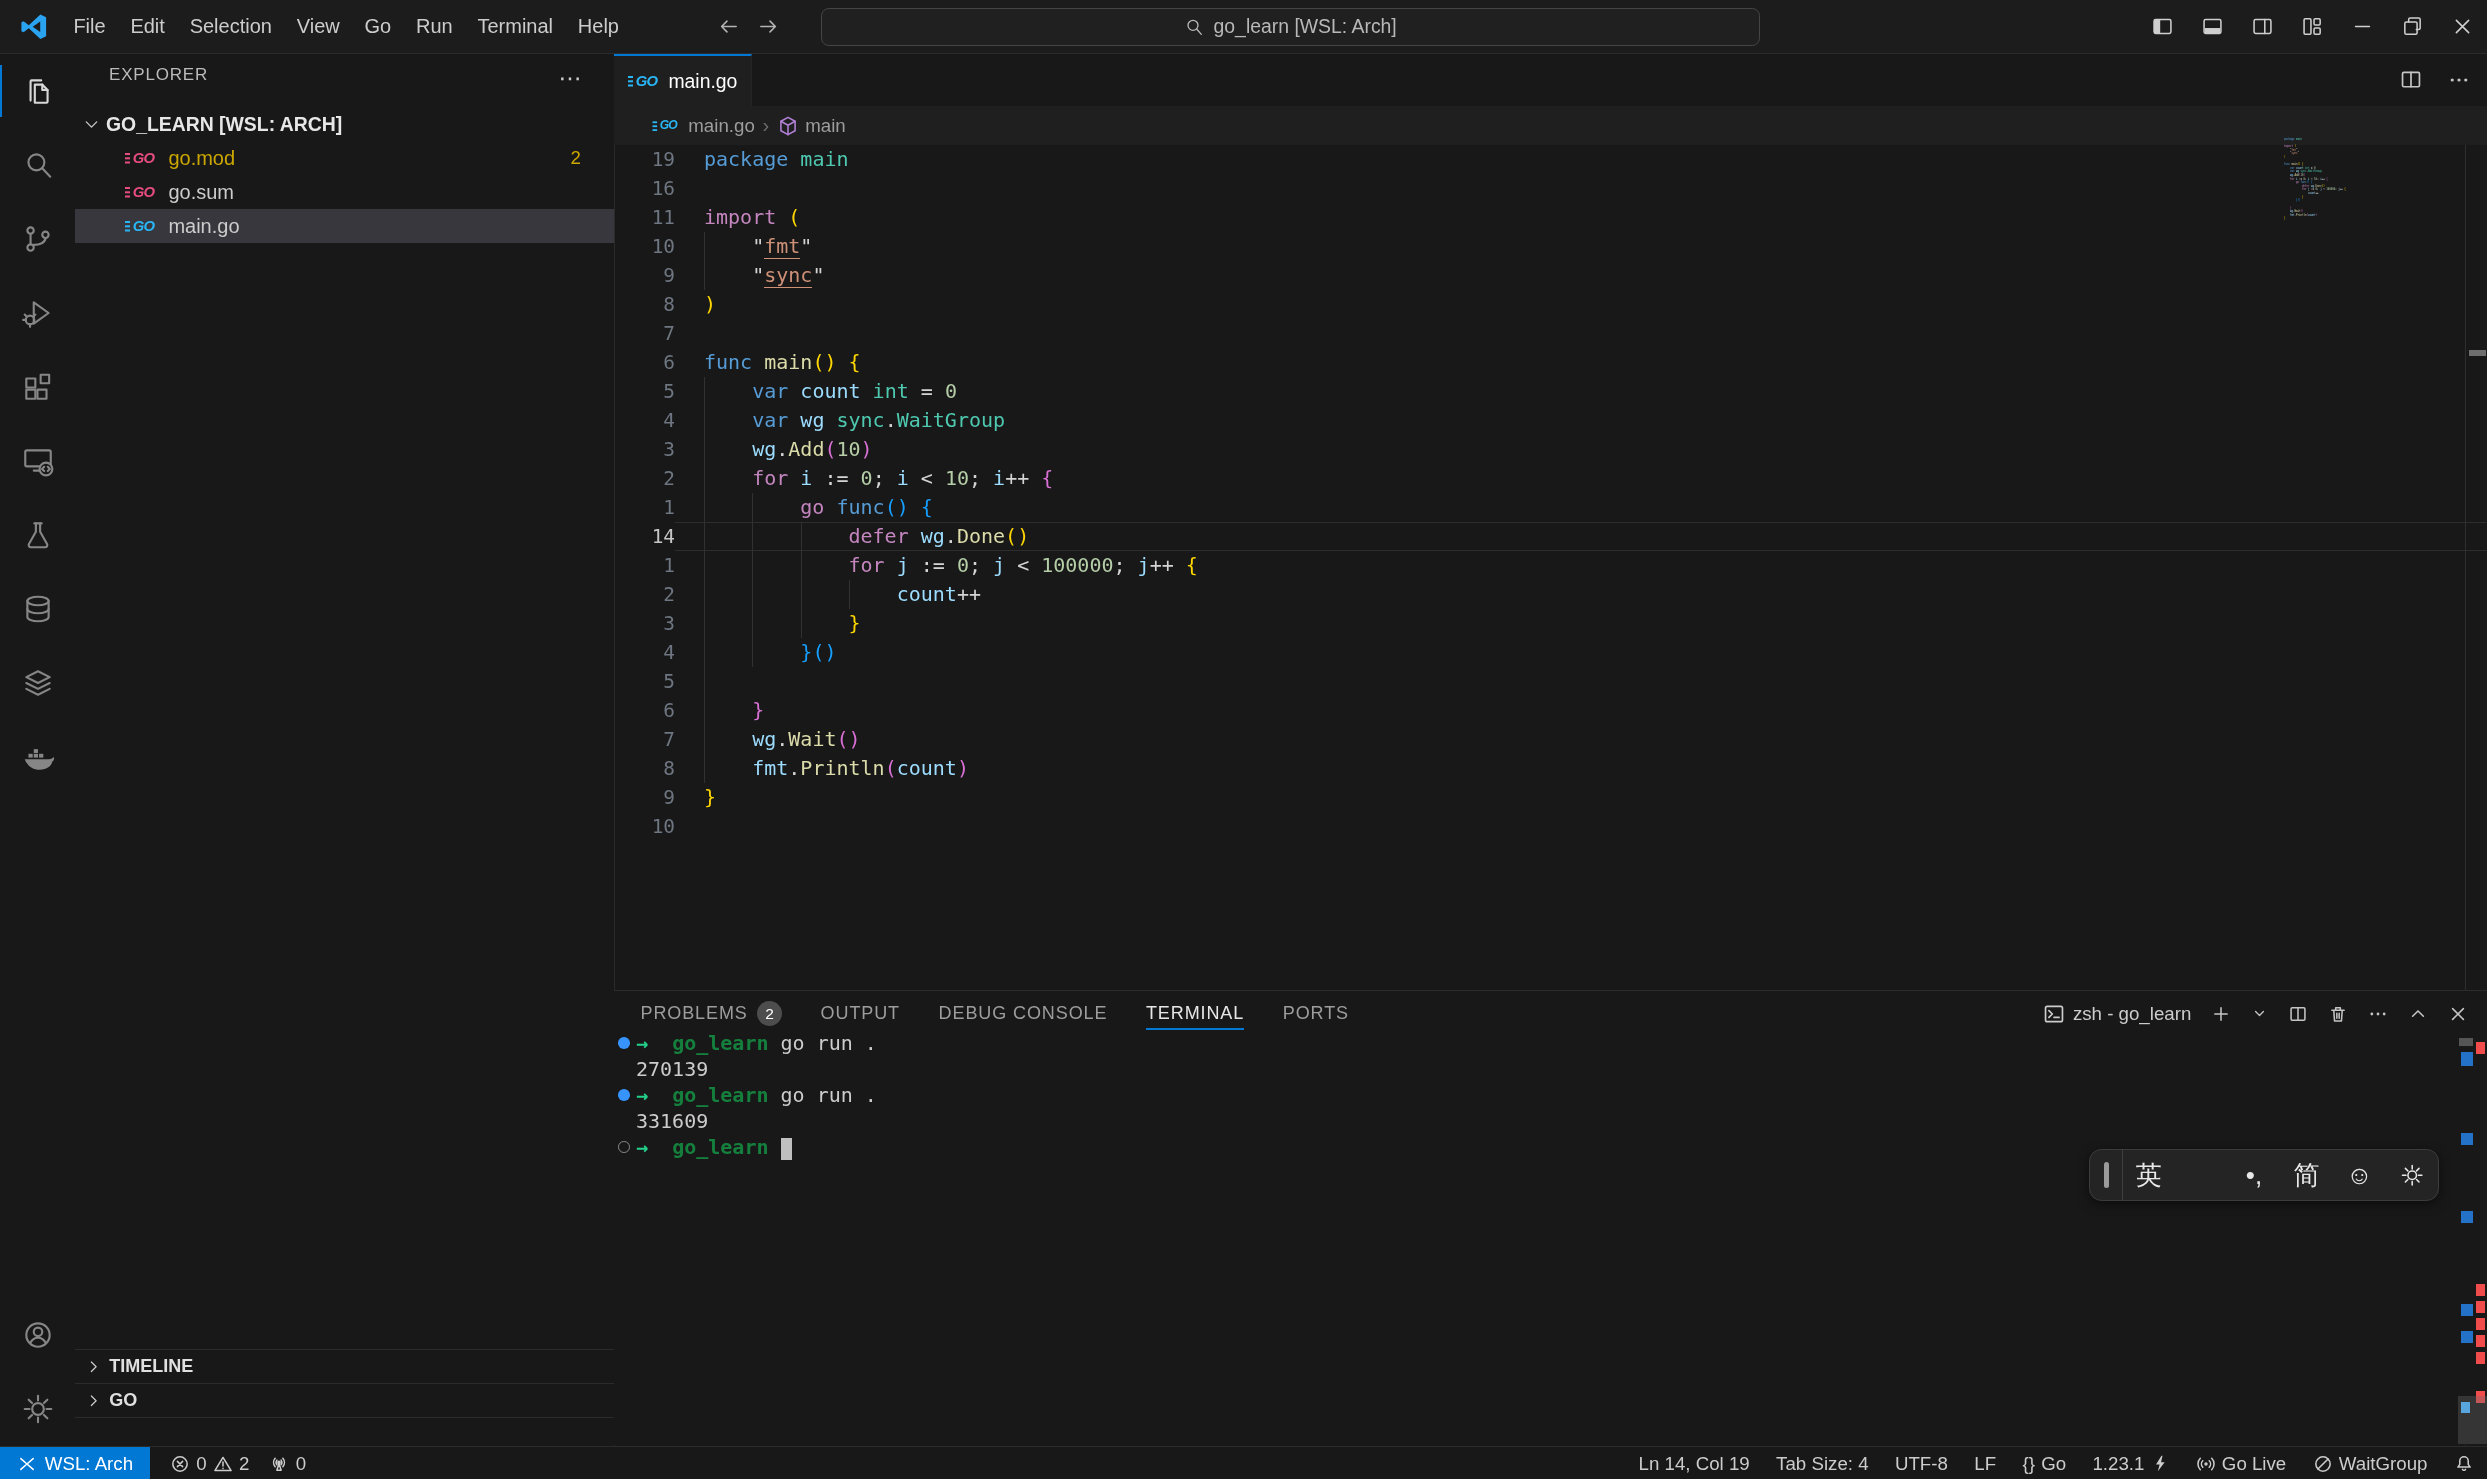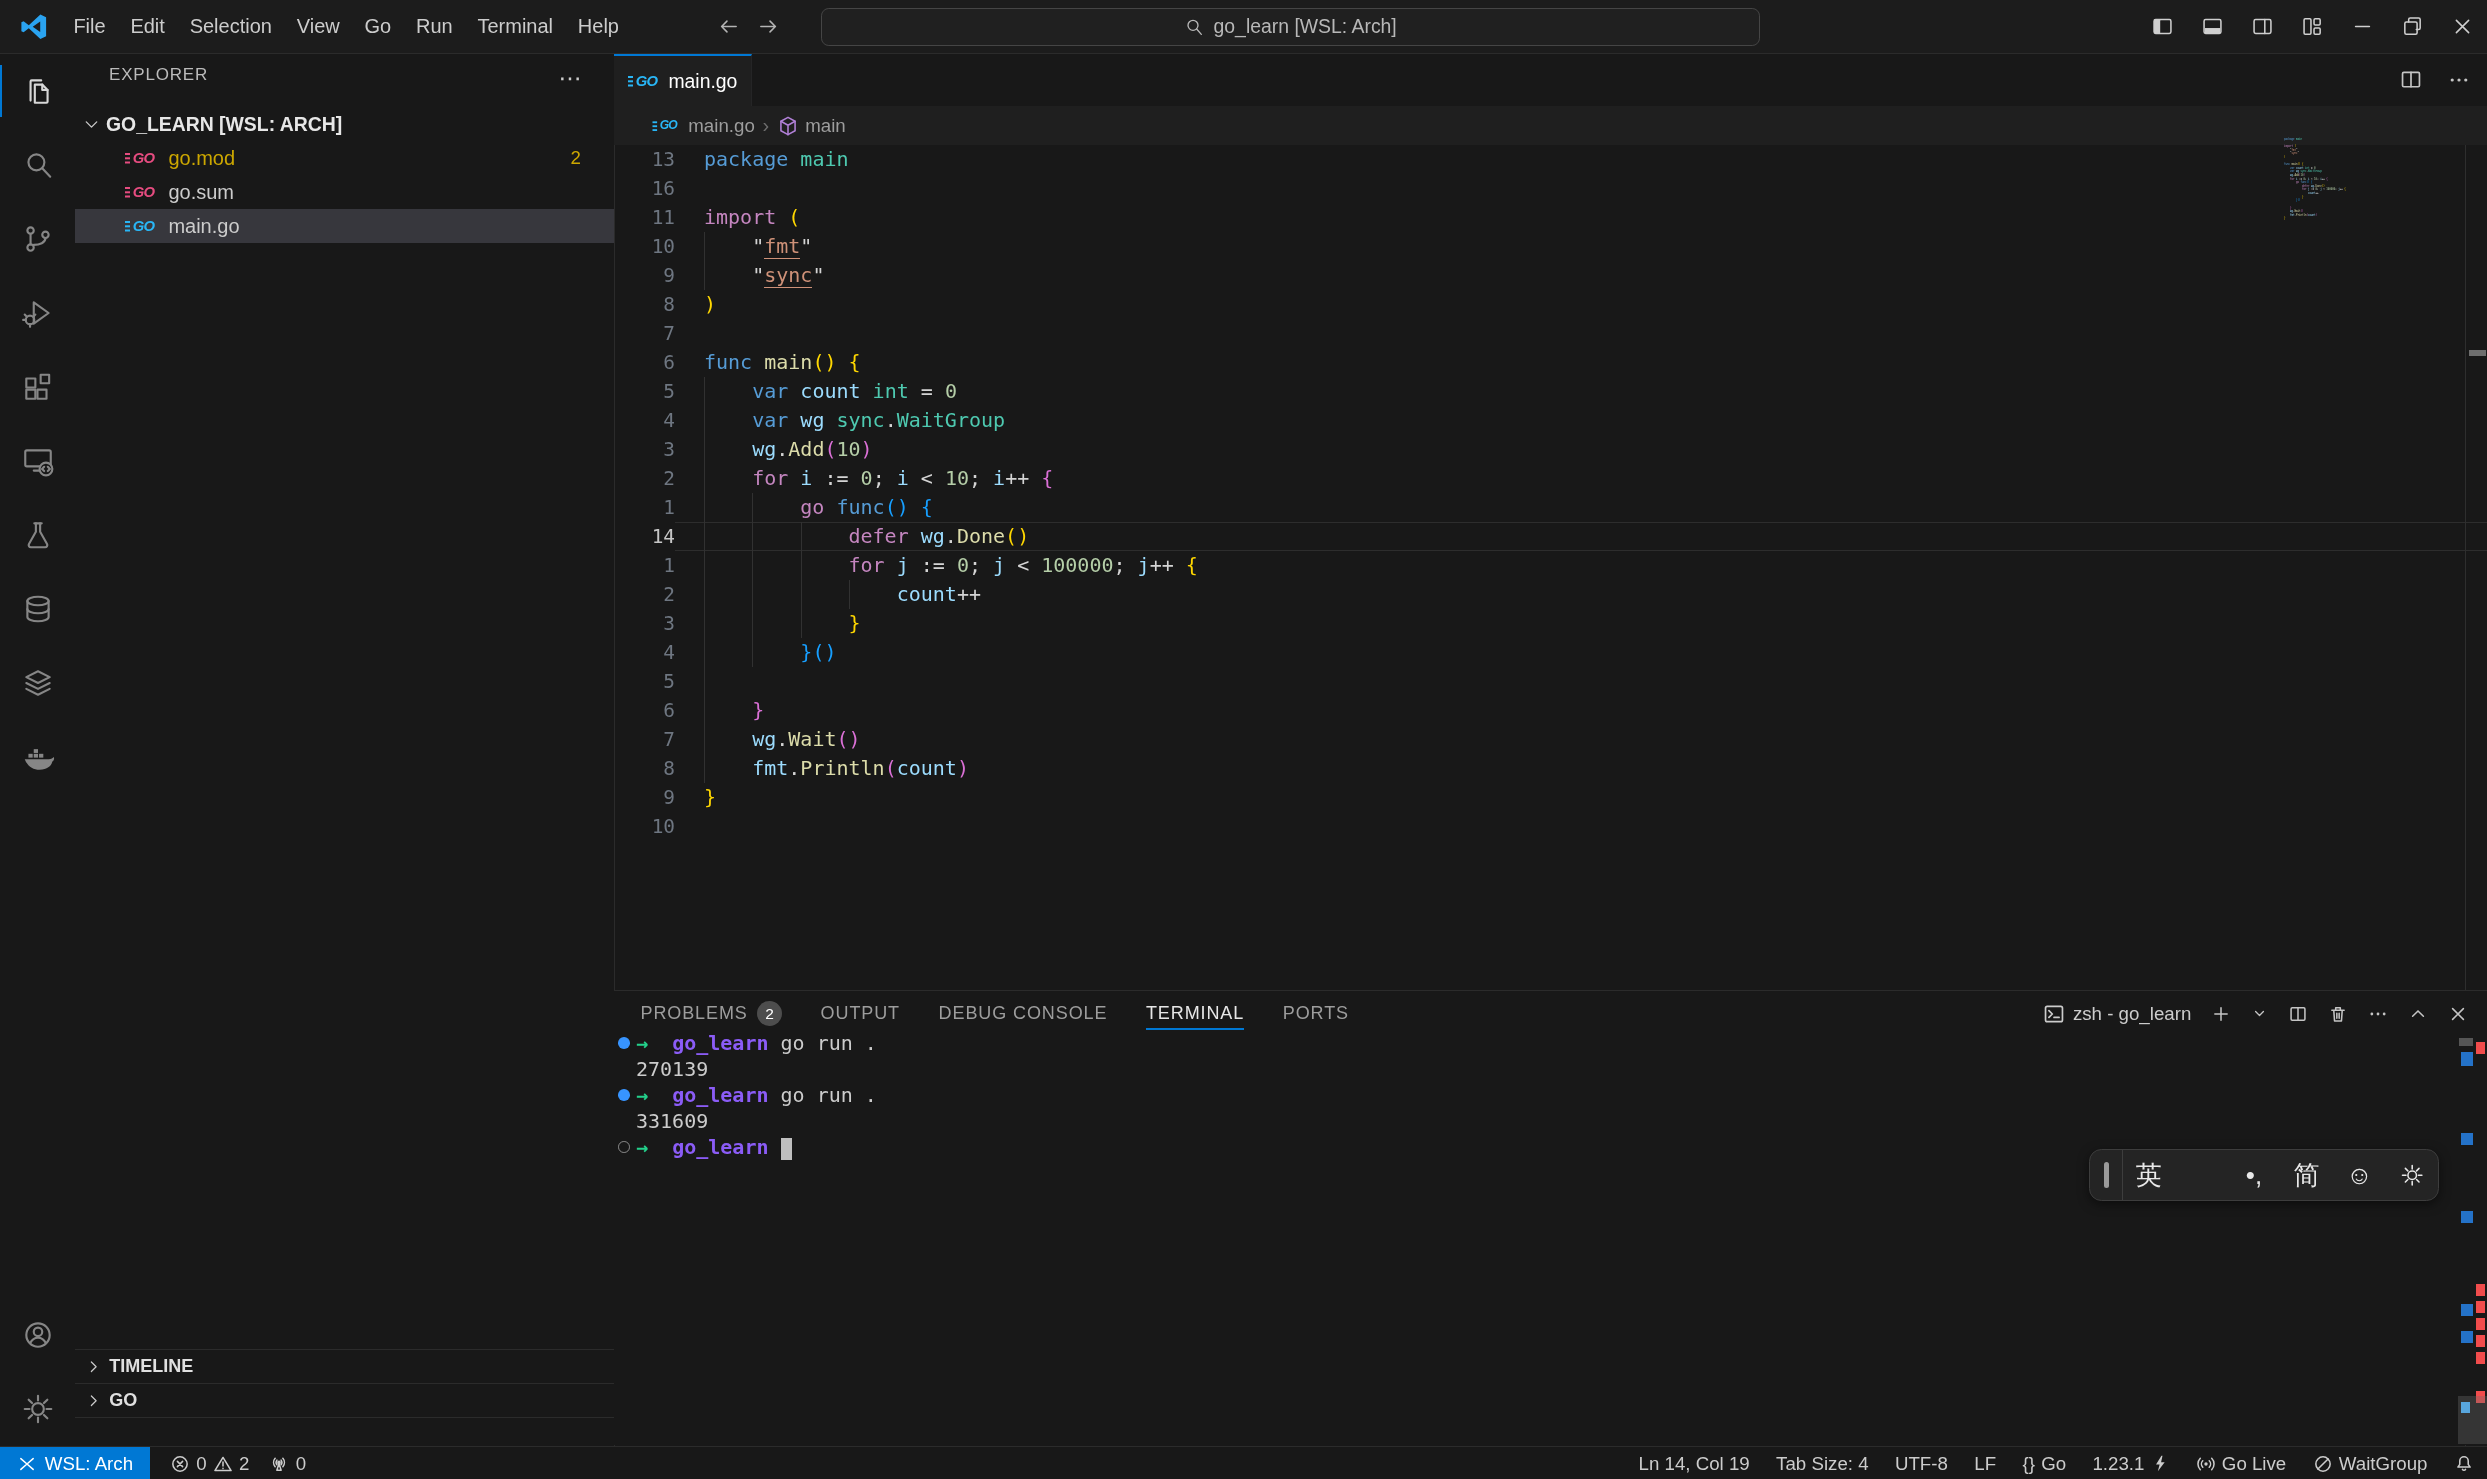--- a/index.html
+++ b/index.html
@@ -84,21 +84,21 @@
   .ptab.active::after{content:"";position:absolute;left:7.8px;right:7.8px;bottom:6.2px;height:2.3px;background:#0078d4;}
   .pbadge{min-width:25px;height:25px;border-radius:12.4px;background:#4d4d4d;color:#ffffff;font-size:15.5px;
           display:flex;align-items:center;justify-content:center;letter-spacing:0;}
   #phead-right{position:absolute;right:18.7px;top:0;height:45px;display:flex;align-items:center;gap:20px;color:#c5c5c5;}
   #pterm-title{display:flex;align-items:center;gap:7.8px;font-size:18.7px;color:#cccccc;}
   #terminal{position:absolute;left:0;top:39px;width:1850px;}
   .tline{position:relative;height:26px;line-height:26px;font-family:"DejaVu Sans Mono",monospace;font-size:20px;color:#cccccc;padding-left:22px;white-space:pre;}
   .deco{position:absolute;left:3.9px;top:7px;width:11.7px;height:11.7px;border-radius:50%;background:#3794ff;box-sizing:border-box;}
   .deco.empty{background:transparent;border:1.6px solid #8a8a8a;}
   .tarrow{color:#23d18b;font-weight:bold;}
-  .tdir{color:#8b5cf6;font-weight:bold;}
+  .tdir{color:#15803d;font-weight:bold;}
   .tcursor{display:inline-block;width:11.7px;height:22px;background:#bfbfbf;vertical-align:middle;}
 
   
   #ime{left:2089px;top:1149px;width:348px;height:50px;background:#242424;border:0.8px solid #3d3d3d;border-radius:12.4px;
        display:flex;align-items:center;color:#e8e8e8;box-shadow:0 3.1px 11px rgba(0,0,0,.5);}
   #ime-handle{width:5.4px;height:26.4px;border-radius:3.1px;background:#9a9a9a;margin:0 12.4px 0 14px;}
   #ime-sep{width:0.8px;height:50px;background:#3d3d3d;}
   .ime-btn{flex:1;display:flex;align-items:center;justify-content:center;font-size:26px;}
 
   
@@ -355,21 +355,21 @@
     <span class="bc-sep">›</span>
     <svg class="ic" width="22" height="22" viewBox="0 0 28 28" style="color:#b180d7;margin-right:6.2px">
         <path d="M14 3l9 5v12l-9 5-9-5V8z"></path>
         <path d="M5 8l9 5 9-5M14 13v12"></path>
       </svg>
     <span>main</span>
   </div>
 
   <div id="code" class="abs">
       <div class="code-line">
-        <span class="ln">13</span>
+        <span class="ln">19</span>
                  <span class="ct"><span class="tok" style="color:#569cd6">package</span><span class="tok" style="color:#d4d4d4"> </span><span class="tok" style="color:#4ec9b0">main</span></span>
       </div>
       <div class="code-line">
         <span class="ln">16</span>
                  <span class="ct"></span>
       </div>
       <div class="code-line">
         <span class="ln">11</span>
                  <span class="ct"><span class="tok" style="color:#c586c0">import</span><span class="tok" style="color:#d4d4d4"> </span><span class="tok" style="color:#ffd700">(</span></span>
       </div>

